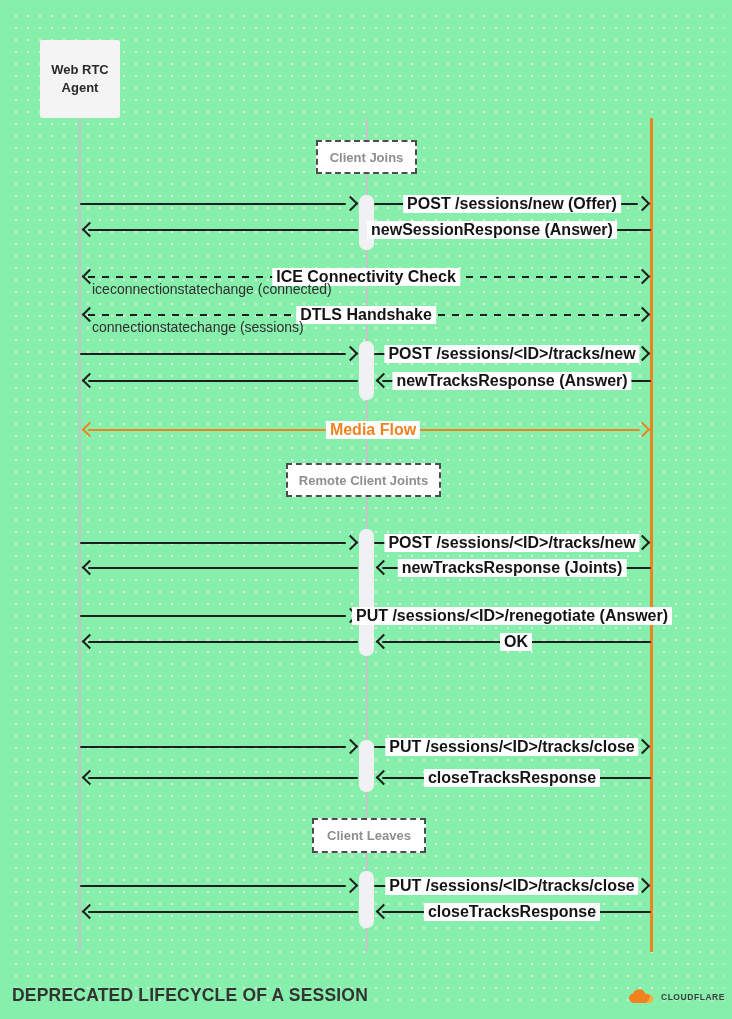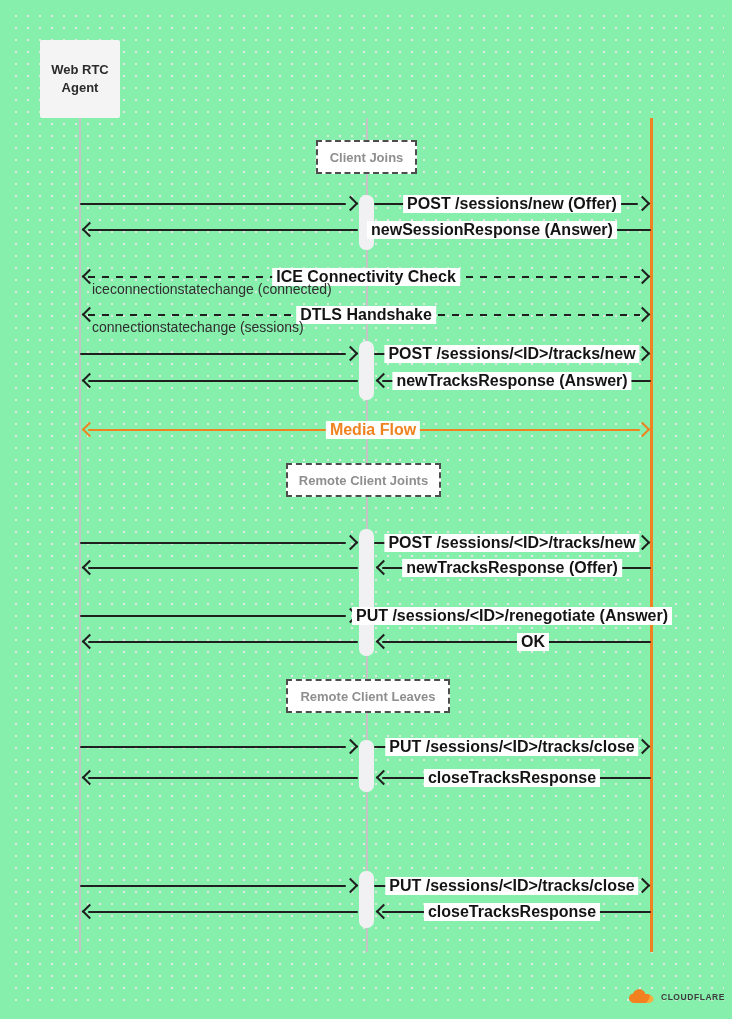--- a/index.html
+++ b/index.html
@@ -76,22 +76,22 @@
   <div class="actor" style="left:40px;width:80px">
     <span>Web RTC Agent</span>
   </div>
 
   <div class="phase" style="left:316px;top:140px;width:97px;height:30px">
     <span>Client Joins</span>
   </div>
   <div class="phase" style="left:286px;top:463px;width:151px;height:30px">
     <span>Remote Client Joints</span>
   </div>
-  <div class="phase" style="left:286px;top:679px;width:160px;height:30px">
-    <span>Remote Client Leaves</span>
+  <div class="phase" style="left:312px;top:818px;width:110px;height:31px">
+    <span>Client Leaves</span>
   </div>
 
   <div class="msg" style="top:204px">
     <span class="hl" style="left:80px;width:266px"></span>
     <span class="ch r" style="left:345px"></span>
     <span class="hl" style="left:374px;width:264px"></span>
     <span class="ch r" style="left:637px"></span>
     <span class="ml" style="left:512px">POST /sessions/new (Offer)</span>
   </div>
 
@@ -148,37 +148,37 @@
     <span class="hl" style="left:374px;width:264px"></span>
     <span class="ch r" style="left:637px"></span>
     <span class="ml" style="left:512px">POST /sessions/&lt;ID&gt;/tracks/new</span>
   </div>
 
   <div class="msg" style="top:568px">
     <span class="ch l" style="left:84px"></span>
     <span class="hl" style="left:88px;width:270px"></span>
     <span class="ch l" style="left:378px"></span>
     <span class="hl" style="left:382px;width:269px"></span>
-    <span class="ml" style="left:512px">newTracksResponse (Offer)</span>
+    <span class="ml" style="left:512px">newTracksResponse (Joints)</span>
   </div>
 
   <div class="msg" style="top:616px">
     <span class="hl" style="left:80px;width:266px"></span>
     <span class="ch r" style="left:345px"></span>
     <span class="hl" style="left:374px;width:264px"></span>
     <span class="ch r" style="left:637px"></span>
     <span class="ml" style="left:512px">PUT /sessions/&lt;ID&gt;/renegotiate (Answer)</span>
   </div>
 
   <div class="msg" style="top:642px">
     <span class="ch l" style="left:84px"></span>
     <span class="hl" style="left:88px;width:270px"></span>
     <span class="ch l" style="left:378px"></span>
     <span class="hl" style="left:382px;width:269px"></span>
-    <span class="ml" style="left:533px">OK</span>
+    <span class="ml" style="left:516px">OK</span>
   </div>
 
   <div class="msg" style="top:747px">
     <span class="hl" style="left:80px;width:266px"></span>
     <span class="ch r" style="left:345px"></span>
     <span class="hl" style="left:374px;width:264px"></span>
     <span class="ch r" style="left:637px"></span>
     <span class="ml" style="left:512px">PUT /sessions/&lt;ID&gt;/tracks/close</span>
   </div>
 
@@ -199,20 +199,21 @@
   </div>
 
   <div class="msg" style="top:912px">
     <span class="ch l" style="left:84px"></span>
     <span class="hl" style="left:88px;width:270px"></span>
     <span class="ch l" style="left:378px"></span>
     <span class="hl" style="left:382px;width:269px"></span>
     <span class="ml" style="left:512px">closeTracksResponse</span>
   </div>
 
+  <div class="footer-title">DEPRECATED LIFECYCLE OF A SESSION</div>
   <div class="brand">
     <span style="display:block;height:17px">
       <svg width="30" height="17" viewBox="0 0 30 17">
         <path d="M8 15 C4.7 15 2 12.8 2 10.2 2 7.9 3.8 6 6.1 5.6 6.9 3 9.3 1.2 12.1 1.2 15.2 1.2 17.8 3.3 18.5 6.1 18.9 6 19.3 6 19.7 6 22.6 6 25 8 25 10.5 25 13 22.6 15 19.7 15 Z" fill="#F48120"></path>
         <path d="M21.5 15 C24.3 15 26.5 13.2 26.5 11 26.5 9.2 25 7.7 23 7.3 22.6 10.1 21.6 12.8 19 15 Z" fill="#FAAD3F"></path>
       </svg>
     </span>
     <span class="brand-text">CLOUDFLARE</span>
   </div>
 </div>

